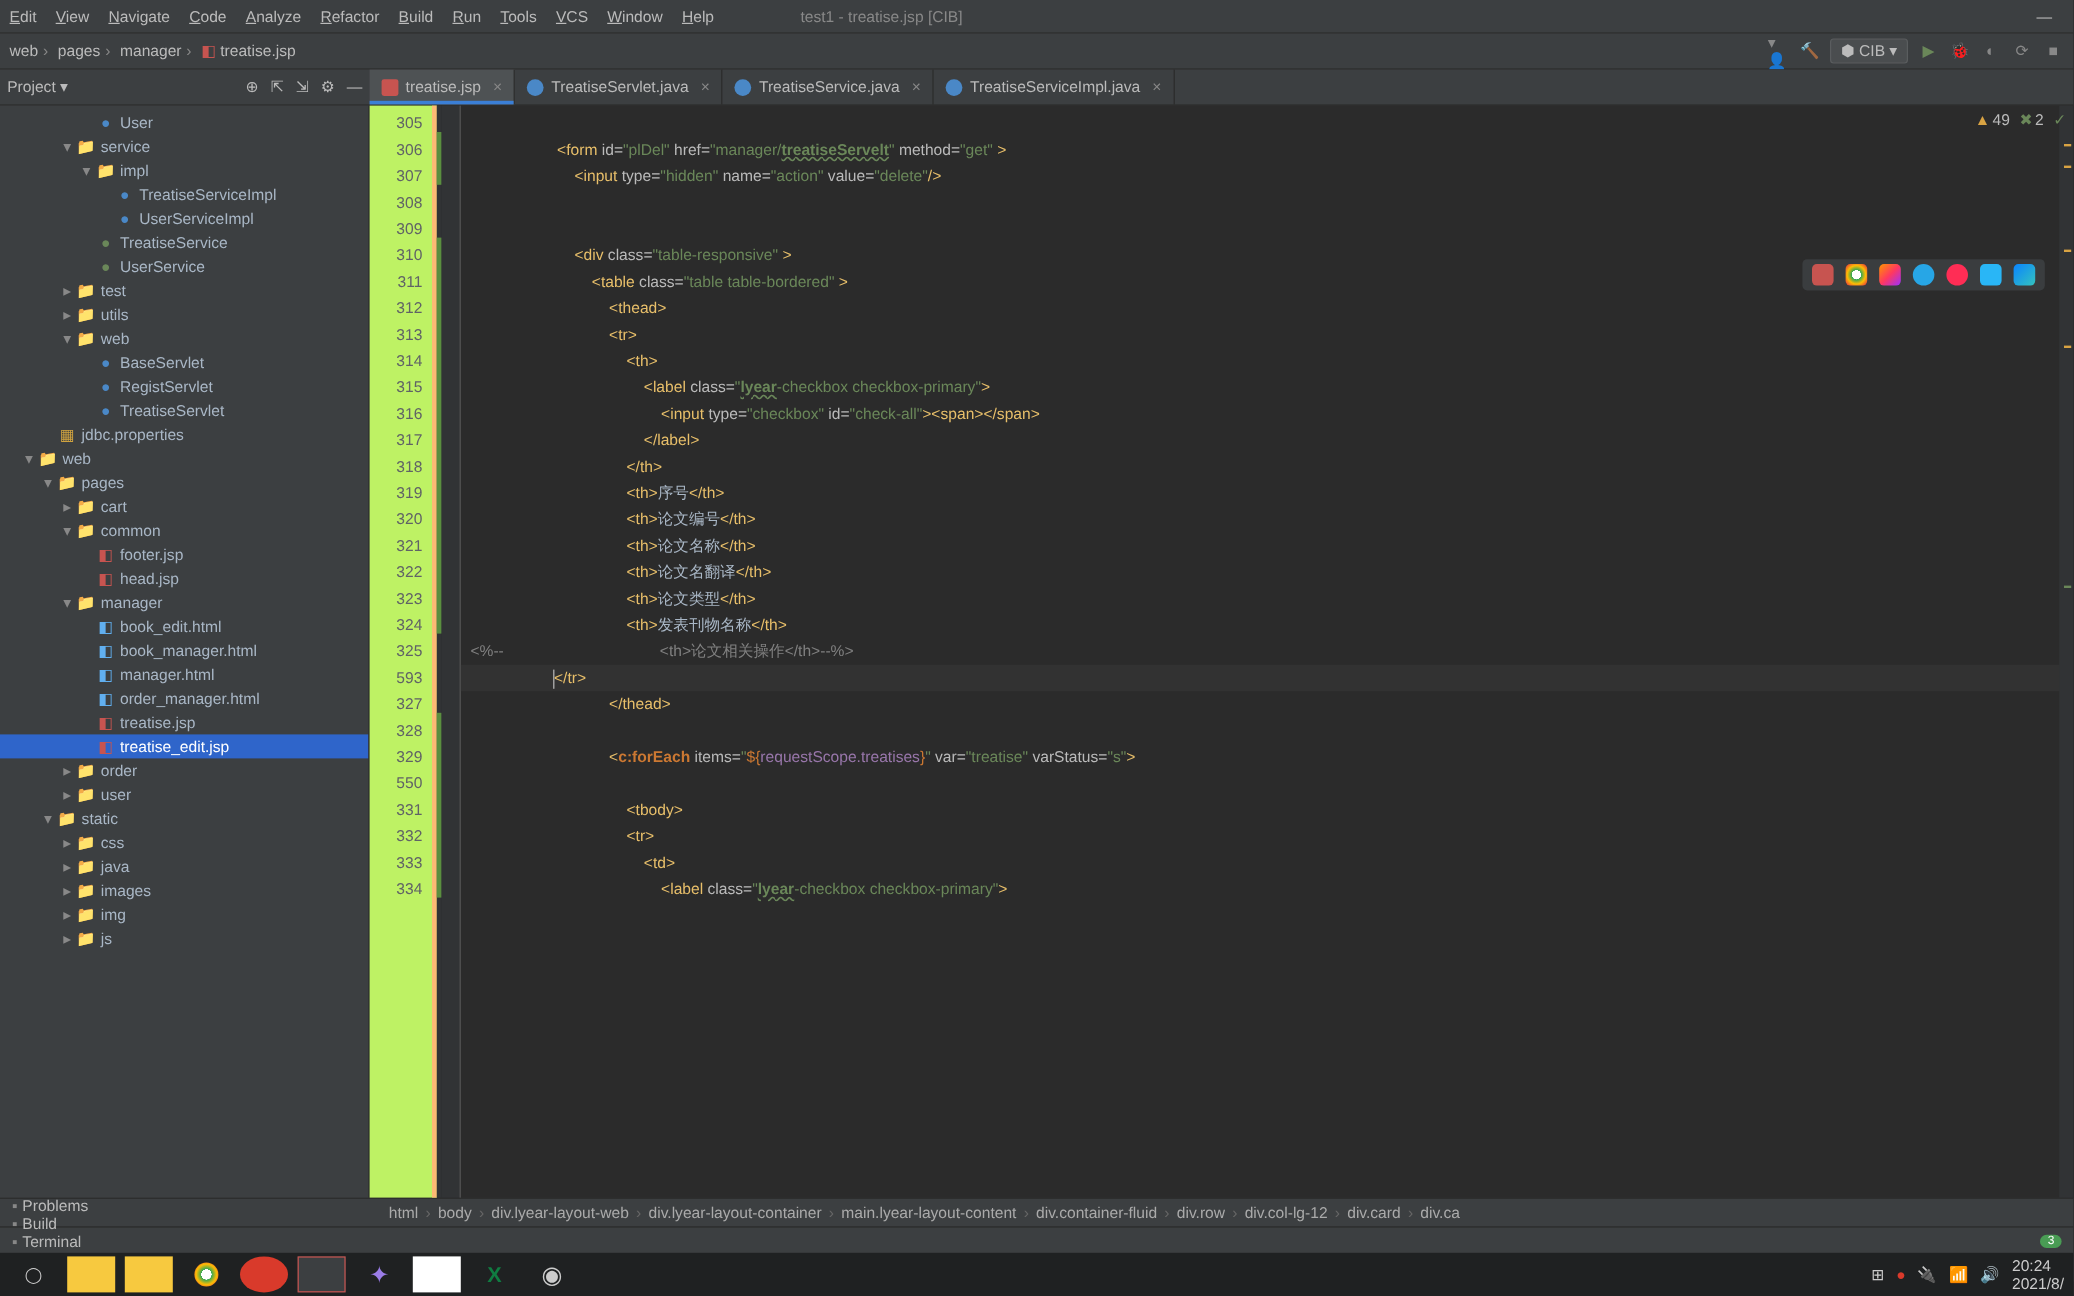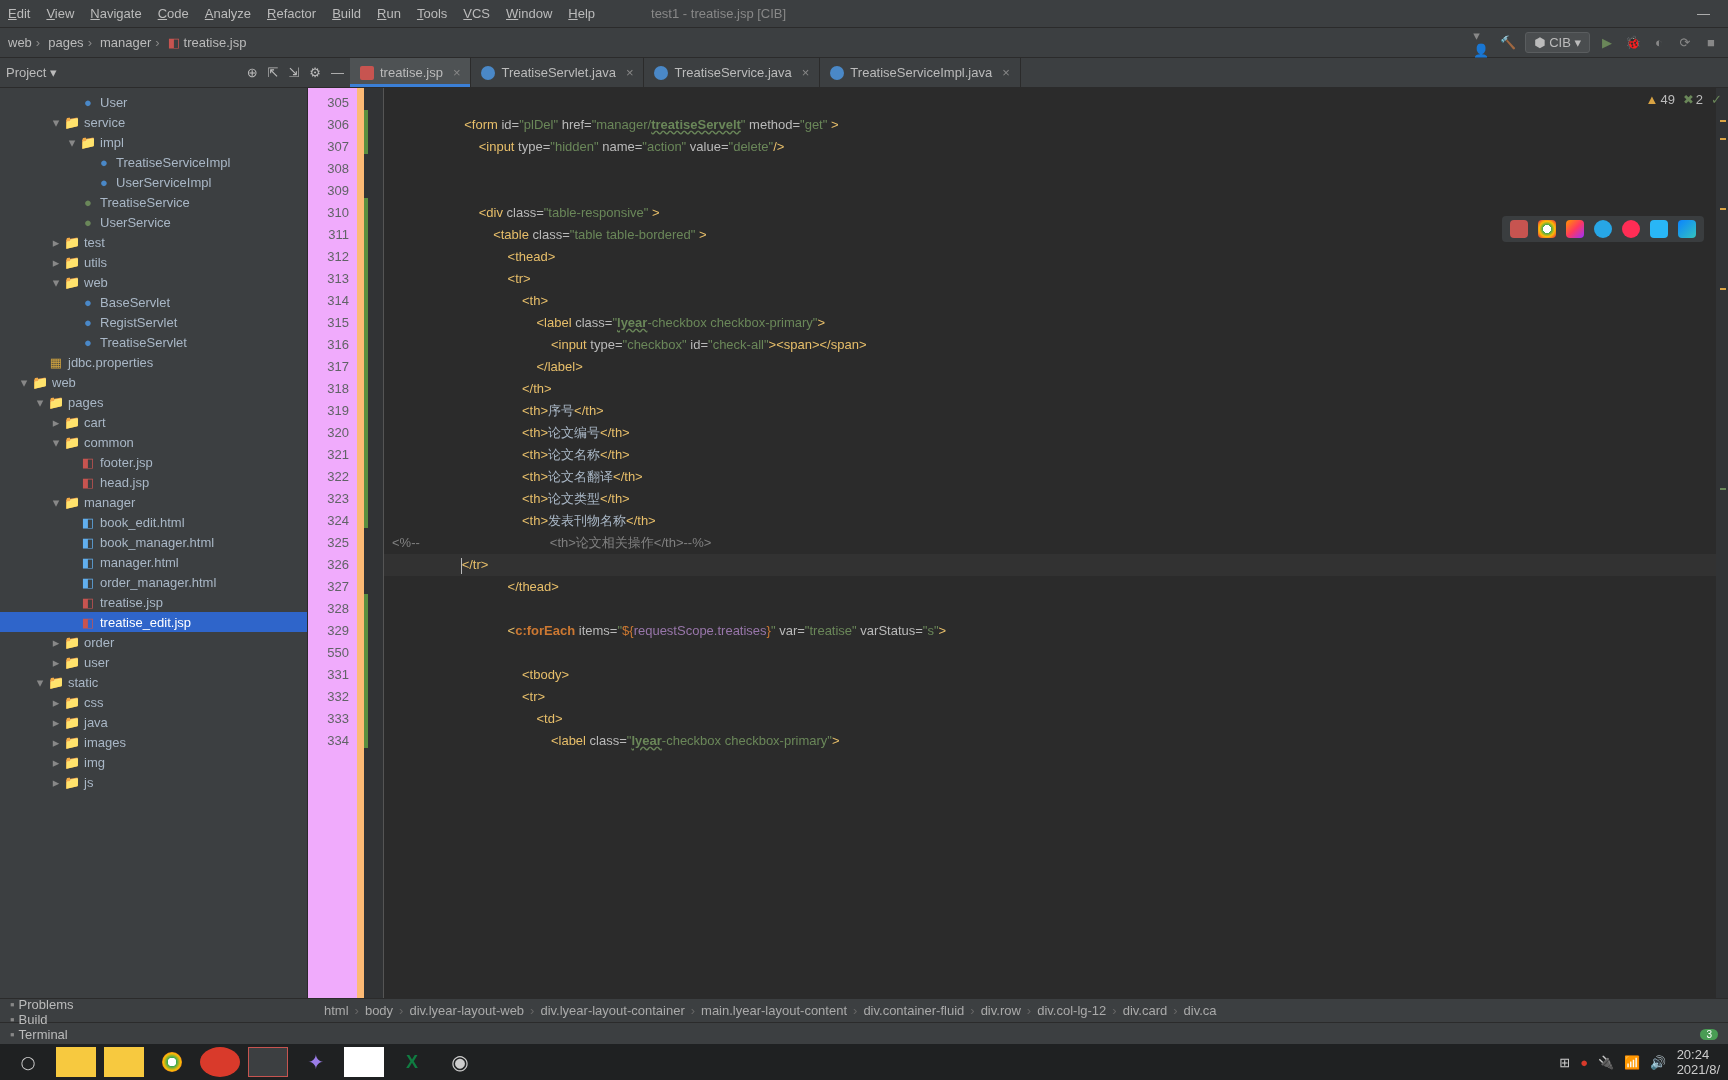--- a/index.html
+++ b/index.html
@@ -2,34 +2,34 @@
 <html><head>
 <meta charset="utf-8">
 <style>
 * { margin: 0; padding: 0; box-sizing: border-box; font-family: "Segoe UI", Arial, sans-serif; font-size: 13px; }
 body { background: #2b2b2b; color: #a9b7c6; width: 1728px; height: 1080px; overflow: hidden; position: relative; }
 
 
 .menubar { height: 28px; background: #3c3f41; display: flex; align-items: center; padding: 0 8px; color: #bbb; border-bottom: 1px solid #2b2b2b; }
 .menubar .menu-item { margin-right: 16px; cursor: pointer; }
 .menubar .menu-item u { text-decoration: underline; }
-.menubar .title { margin-left: 40px; color: #888; }
+.menubar .title { margin-left: 56px; color: #888; }
 .menubar .winctl { margin-left: auto; color: #bbb; padding: 0 10px; }
 
 
 .navbar { height: 30px; background: #3c3f41; display: flex; align-items: center; padding: 0 8px; border-bottom: 1px solid #2b2b2b; }
 .navbar .crumb { color: #bbb; margin-right: 4px; }
 .navbar .crumb-sep::after { content: "›"; margin: 0 4px; color: #888; }
 .navbar .right { margin-left: auto; display: flex; align-items: center; gap: 8px; }
 .navbar .cib-btn { background: #4a4d4f; border: 1px solid #5a5d5f; padding: 2px 8px; border-radius: 3px; color: #bbb; }
 .navbar .tool-icon { width: 18px; height: 18px; display: inline-flex; align-items: center; justify-content: center; color: #888; }
 
 
 .toolbar-row { height: 30px; background: #3c3f41; display: flex; align-items: stretch; border-bottom: 1px solid #2b2b2b; }
-.project-toolbar { width: 350px; display: flex; align-items: center; padding: 0 6px; gap: 10px; color: #bbb; }
+.project-toolbar { width: 308px; display: flex; align-items: center; padding: 0 6px; gap: 10px; color: #bbb; }
 .project-toolbar .left { flex: 1; display: flex; align-items: center; gap: 6px; }
 
 
 .editor-tabs { flex: 1; display: flex; align-items: stretch; }
 .editor-tab { display: flex; align-items: center; padding: 0 10px; gap: 6px; color: #bbb; border-right: 1px solid #2b2b2b; cursor: pointer; position: relative; }
 .editor-tab.active { background: #4e5254; }
 .editor-tab.active::after { content: ""; position: absolute; left: 0; right: 0; bottom: 0; height: 3px; background: #3b7fd6; }
 .editor-tab .file-icon { width: 14px; height: 14px; display: inline-block; }
 .file-icon.jsp { background: #c75450; border-radius: 2px; }
 .file-icon.java { background: #4a88c7; border-radius: 50%; }
@@ -44,21 +44,21 @@
 .project::-webkit-scrollbar-thumb { background: #555; border-radius: 5px; }
 .tree { list-style: none; padding: 4px 0 20px 0; }
 .tree li { padding: 2px 0 2px 8px; white-space: nowrap; display: flex; align-items: center; }
 .tree li .arrow { width: 16px; display: inline-block; text-align: center; color: #888; }
 .tree li .node-icon { width: 16px; height: 16px; display: inline-flex; align-items: center; justify-content: center; margin-right: 4px; }
 .tree li.selected { background: #2f65ca; color: #fff; }
 .icon-folder { color: #87939a; }
 
 
 .editor { flex: 1; display: flex; background: #2b2b2b; font-family: "JetBrains Mono", "Consolas", monospace; position: relative; }
-.gutter { width: 56px; background: #f0abfc; text-align: right; padding: 4px 8px 4px 0; color: #606366; line-height: 22px; font-size: 12px; border-right: 7px solid #fdba74; }
+.gutter { width: 56px; background: #bef264; text-align: right; padding: 4px 8px 4px 0; color: #606366; line-height: 22px; font-size: 12px; border-right: 4px solid #fdba74; }
 .fold-gutter { width: 16px; background: #313335; border-right: 1px solid #555; position: relative; }
 .green-strip { width: 4px; background: #313335; position: relative; }
 .green-strip .g { position: absolute; left: 0; width: 4px; background: #5a8f3f; }
 .code { flex: 1; padding: 4px 0; line-height: 22px; white-space: pre; font-size: 13px; overflow: hidden; position: relative; }
 .code .line { padding-left: 8px; height: 22px; }
 .code .caret-line { background: #323232; }
 .code .caret { display: inline-block; width: 1px; height: 16px; background: #bbb; vertical-align: middle; }
 .t-tag { color: #e8bf6a; }
 .t-attr { color: #bababa; }
 .t-str { color: #6a8759; }
@@ -356,21 +356,21 @@
         <div>316</div>
         <div>317</div>
         <div>318</div>
         <div>319</div>
         <div>320</div>
         <div>321</div>
         <div>322</div>
         <div>323</div>
         <div>324</div>
         <div>325</div>
-        <div>326</div>
+        <div>593</div>
         <div>327</div>
         <div>328</div>
         <div>329</div>
         <div>550</div>
         <div>331</div>
         <div>332</div>
         <div>333</div>
         <div>334</div>
       </div>
     <div class="green-strip">

